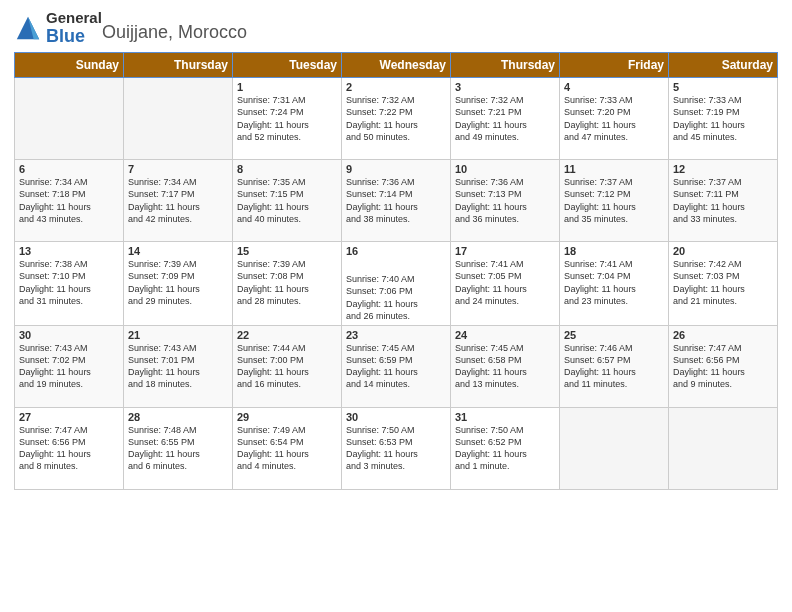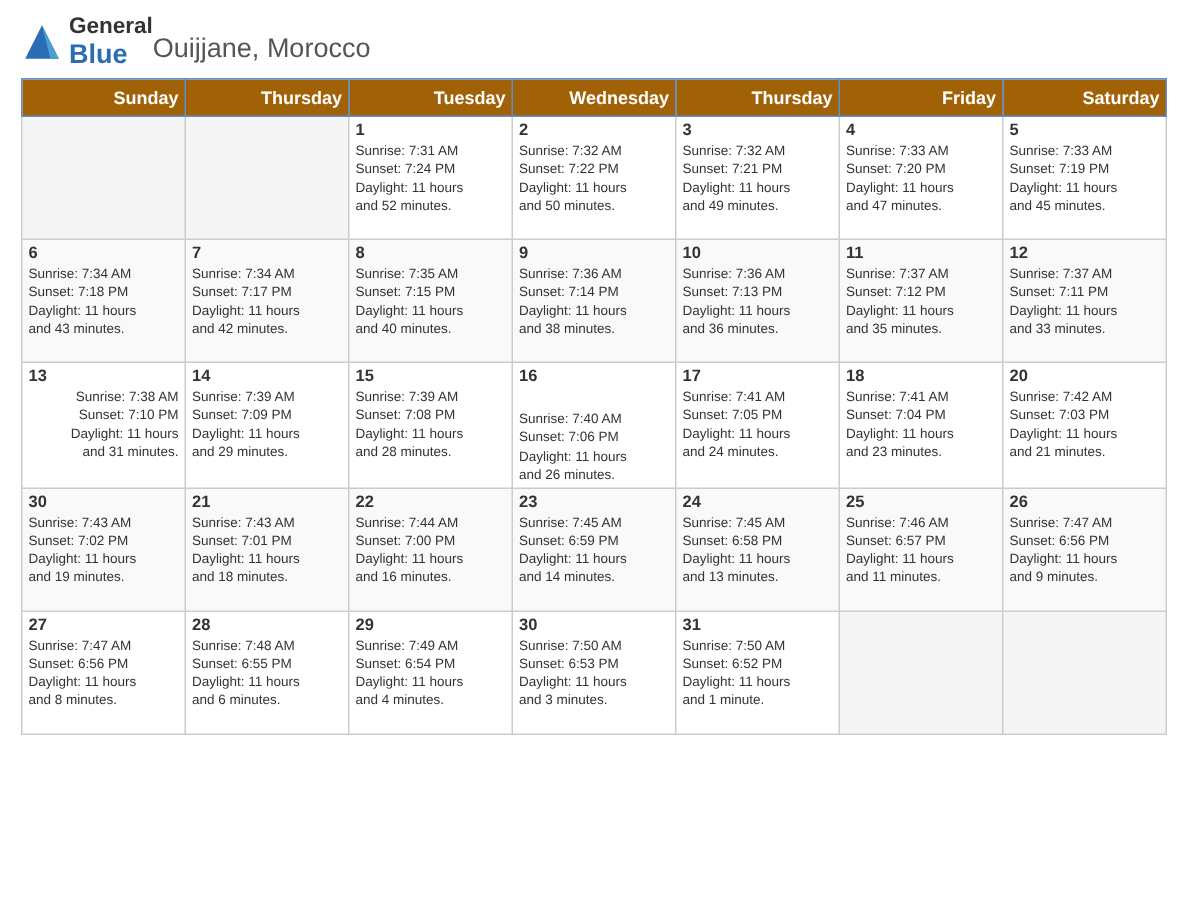--- a/index.html
+++ b/index.html
@@ -225,21 +225,21 @@
             <span class="day-num">12</span>
             <div class="day-info" style="white-space: pre-line;">Sunrise: 7:37 AM
 Sunset: 7:11 PM
 Daylight: 11 hours
 and 33 minutes.</div>
           </td>
         </tr>
         <tr>
           <td>
             <span class="day-num">13</span>
-            <div class="day-info" style="white-space: pre-line; text-align: right;">Sunrise: 7:38 AM
+            <div class="day-info" style="white-space: pre-line;">Sunrise: 7:38 AM
 Sunset: 7:10 PM
 Daylight: 11 hours
 and 31 minutes.</div>
           </td>
           <td>
             <span class="day-num">14</span>
             <div class="day-info" style="white-space: pre-line;">Sunrise: 7:39 AM
 Sunset: 7:09 PM
 Daylight: 11 hours
 and 29 minutes.</div>

